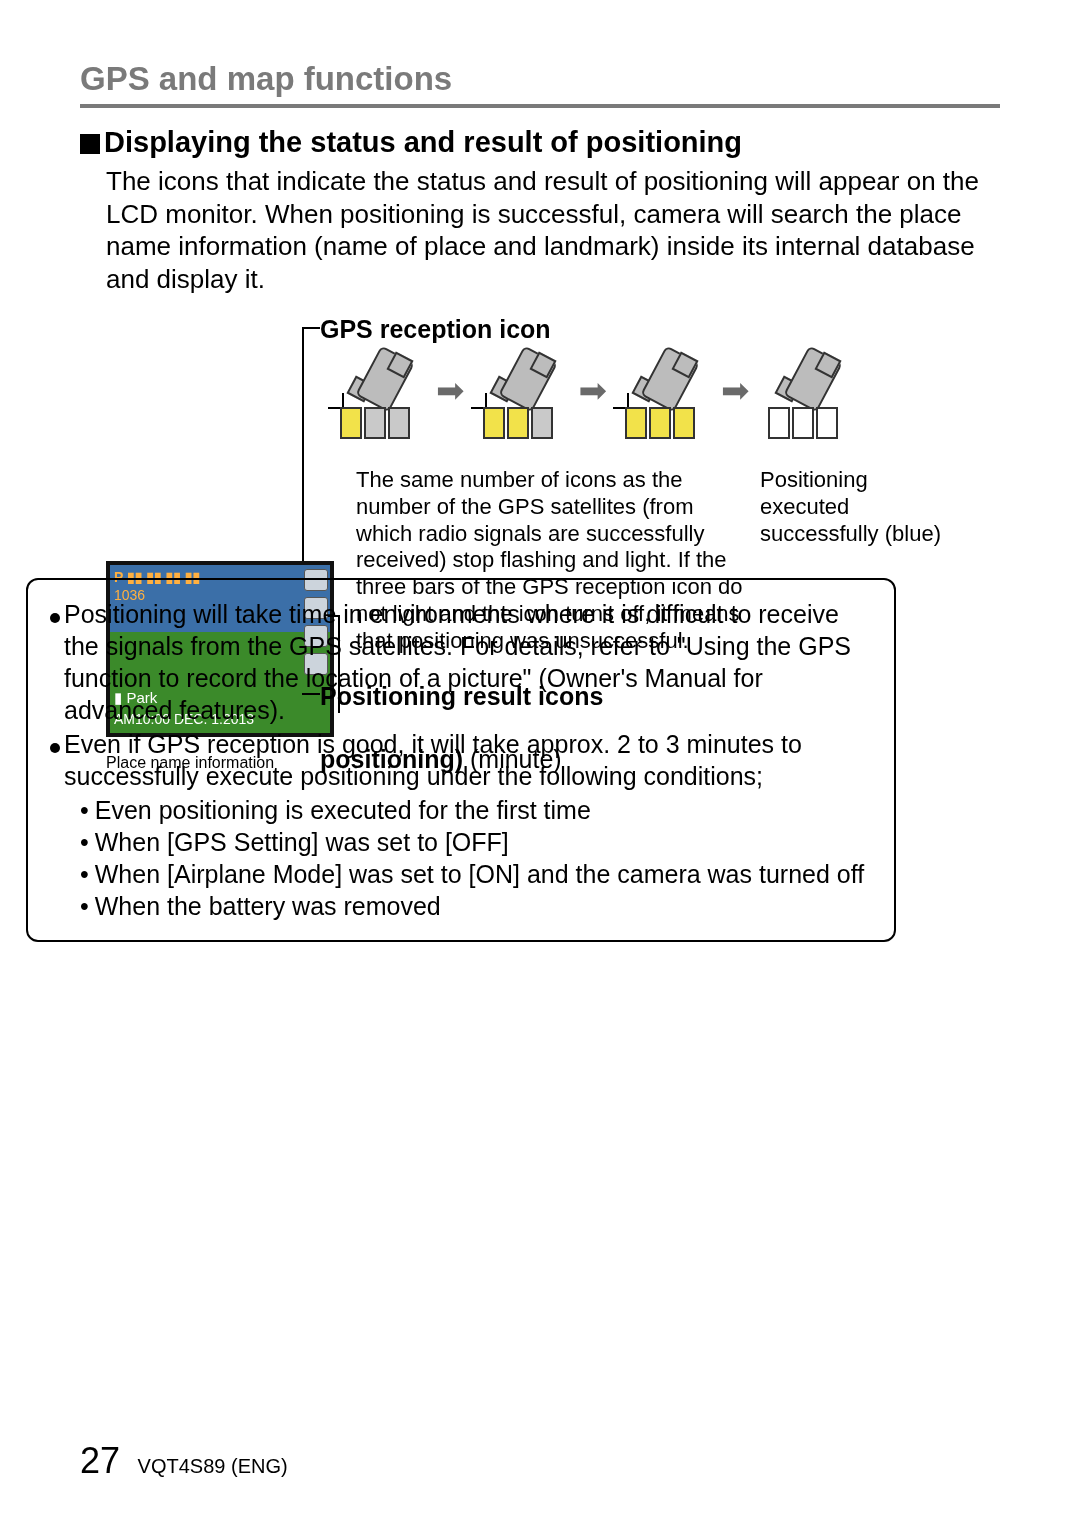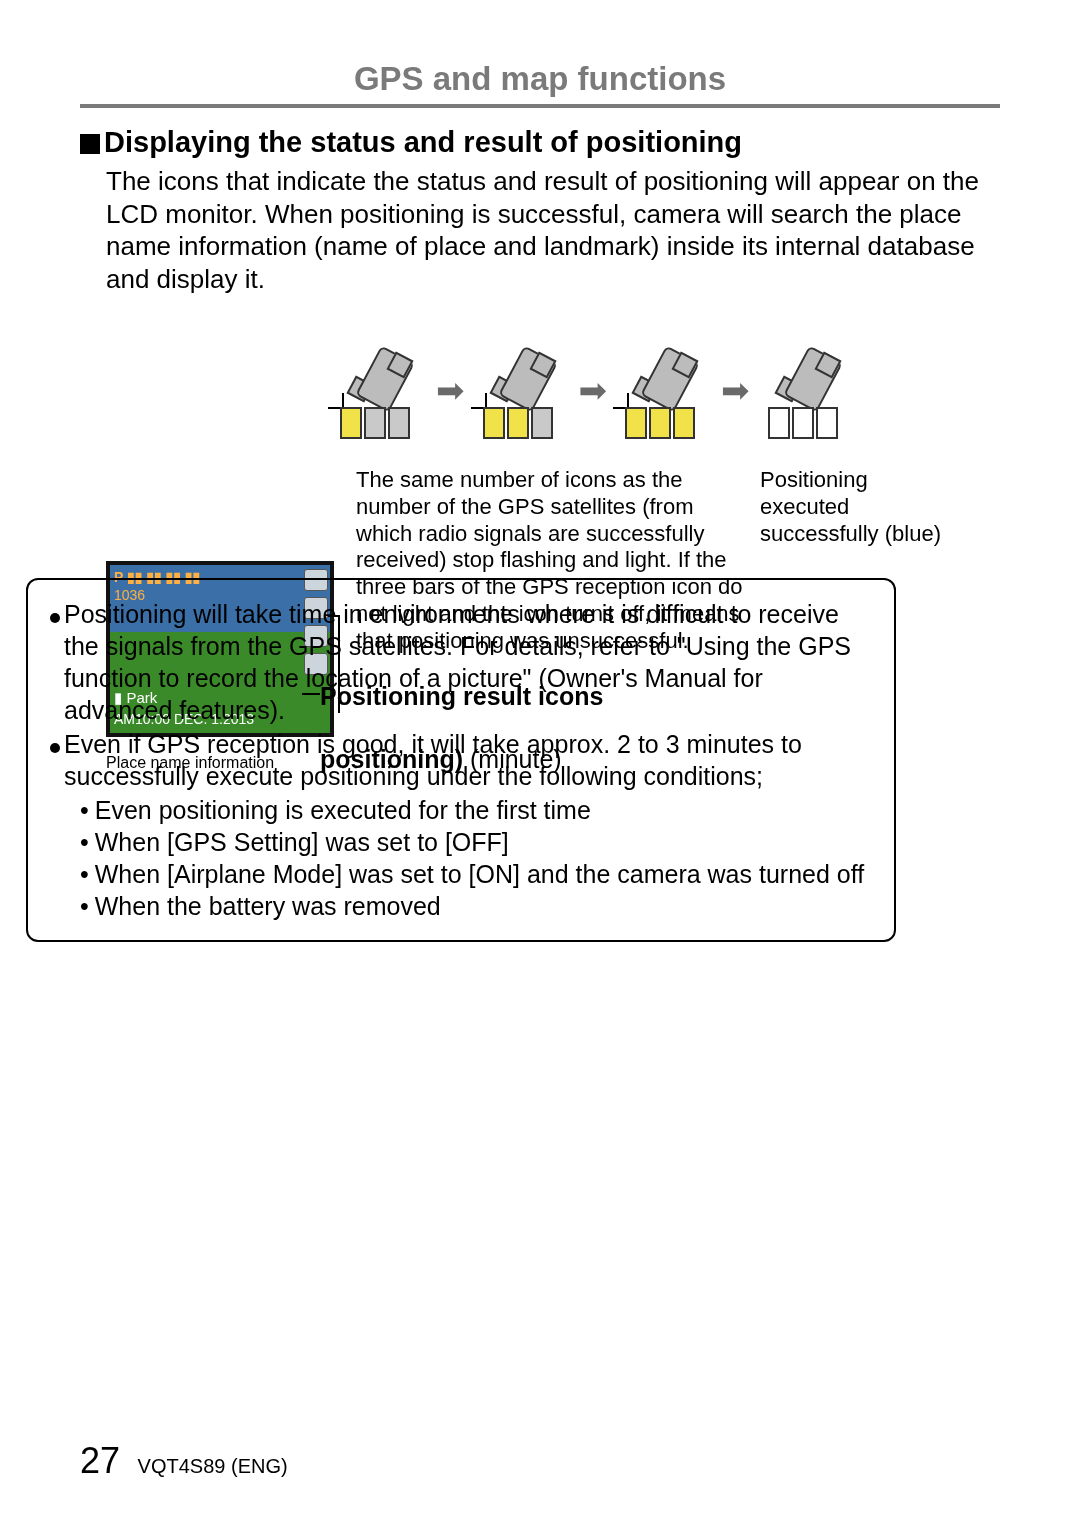--- a/index.html
+++ b/index.html
@@ -1,17 +1,17 @@
 <!DOCTYPE html>
 <html><head>
 <meta charset="utf-8">
 <style>
   html,body{margin:0;padding:0;background:#fff;color:#000;font-family:Arial,Helvetica,sans-serif;}
   .page{width:1080px;height:1522px;position:relative;padding:60px 80px 0 80px;box-sizing:border-box;}
-  .h1{font-size:33px;font-weight:bold;color:#7a7a7a;border-bottom:4px solid #7a7a7a;padding-bottom:6px;margin-bottom:18px;text-align:center;}
+  .h1{font-size:33px;font-weight:bold;color:#7a7a7a;border-bottom:4px solid #7a7a7a;padding-bottom:6px;margin-bottom:18px;}
   .h2{font-size:29px;font-weight:bold;margin:0 0 6px 0;}
   .h2 .blk{display:inline-block;width:20px;height:20px;background:#000;margin-right:4px;vertical-align:middle;}
   .body{font-size:26px;line-height:1.25;margin-left:26px;}
   .sec{position:relative;margin-top:20px;}
   .lbl-gps{font-size:25px;font-weight:bold;position:absolute;left:240px;top:0;}
   .lbl-gps .ln{position:absolute;left:-18px;top:12px;width:18px;height:2px;background:#000;}
   .lbl-gps .vln{position:absolute;left:-18px;top:12px;width:2px;height:360px;background:#000;}
   .icons-row{position:absolute;left:260px;top:36px;display:flex;align-items:center;gap:18px;}
   .sat{width:78px;height:78px;position:relative;}
   .satbody{position:absolute;left:26px;top:0;width:34px;height:52px;background:#bcbcbc;border:2px solid #333;transform:rotate(28deg);border-radius:6px;}
@@ -60,20 +60,24 @@
 
   <div class="h1">GPS and map functions</div>
 
   <div class="h2">
     <span class="blk"></span><span>Displaying the status and result of positioning</span>
   </div>
 
   <div class="body">The icons that indicate the status and result of positioning will appear on the LCD monitor. When positioning is successful, camera will search the place name information (name of place and landmark) inside its internal database and display it.</div>
 
   <div class="sec" style="height:560px;">
+    <div class="lbl-gps">
+      <span class="ln"></span><span class="vln"></span>
+      <span>GPS reception icon</span>
+    </div>
 
     <div class="icons-row">
       <div class="sat">
         <div class="sun"></div>
           <div class="panel L"></div>
           <div class="satbody"></div>
           <div class="panel R"></div>
         <div class="bars">
             <div class="bar on"></div>
             <div class="bar"></div>

